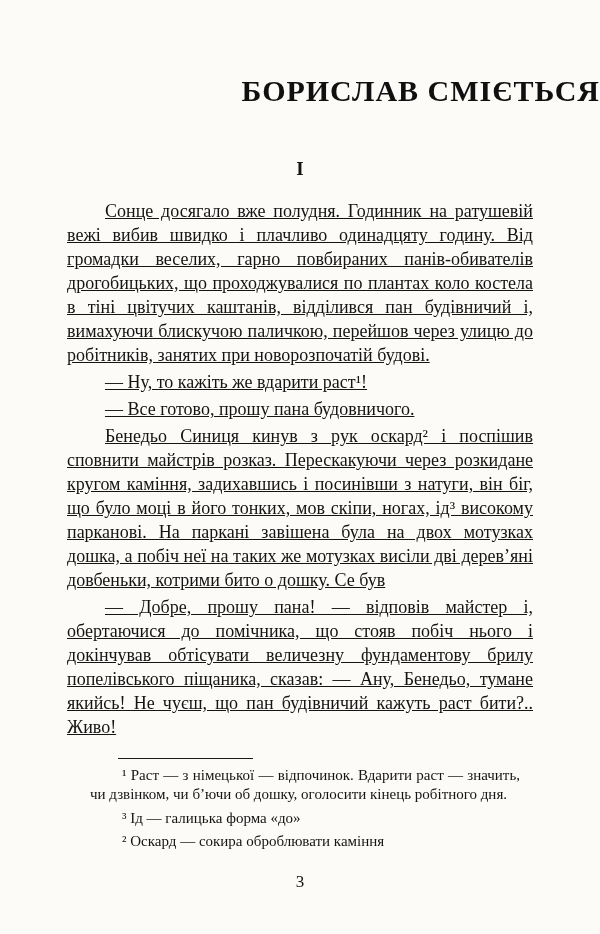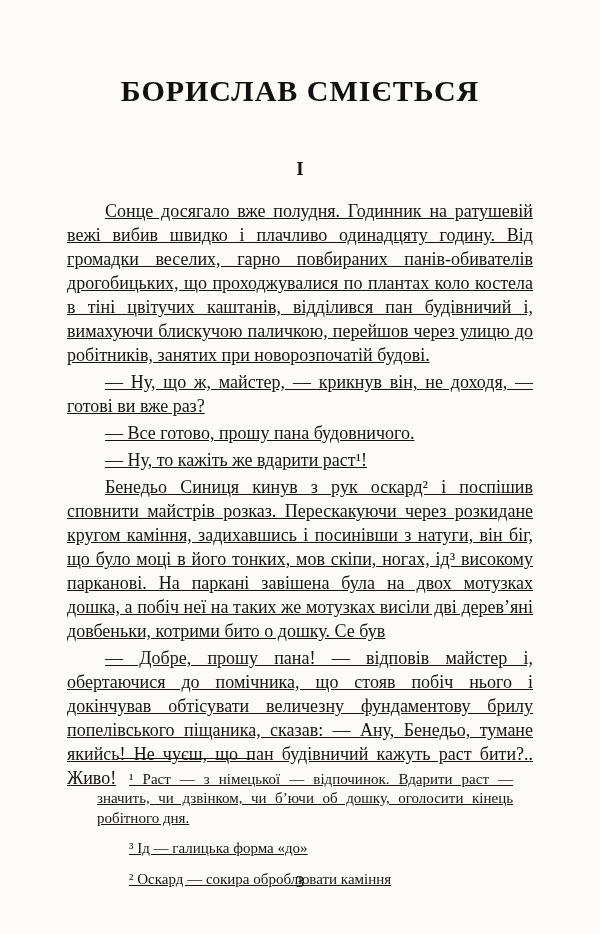--- a/index.html
+++ b/index.html
@@ -17,21 +17,21 @@
     font-family: "Liberation Serif", "DejaVu Serif", serif;
     box-sizing: border-box;
     overflow: hidden;
   }
   .title {
     margin: 0;
     position: absolute;
     top: 74px;
     left: 0;
     right: 0;
-    text-align: center;
+    text-align: right;
     font-size: 30px;
     font-weight: bold;
     letter-spacing: 1px;
     color: #101010;
   }
   .chapter {
     position: absolute;
     top: 158px;
     left: 0;
     right: 0;
@@ -67,23 +67,22 @@
     -webkit-hyphens: auto;
   }
   .footnote-rule {
     width: 135px;
     margin-left: 32px;
     border: 0;
     border-top: 1.5px solid #1a1a1a;
     margin-bottom: 7px;
   }
   .footnotes p.footnote {
-    margin: 11px;
+    margin: 4px;
     text-indent: 32px;
-    text-decoration: underline;
   }
   .page-number {
     position: absolute;
     bottom: 42px;
     left: 0;
     right: 0;
     text-align: center;
     font-size: 17px;
   }
 </style>
@@ -91,23 +90,22 @@
 <body>
 
 <div class="book-page">
 
   <h1 class="title">БОРИСЛАВ СМІЄТЬСЯ</h1>
 
   <div class="chapter">I</div>
 
   <div class="body-text">
       <p class="para">Сонце досягало вже полудня. Годинник на ратушевій вежі вибив швидко і плачливо одинадцяту годину. Від громадки веселих, гарно повбираних панів-обивателів дрогобицьких, що проходжувалися по плантах коло костела в тіні цвітучих каштанів, відділився пан будівничий і, вимахуючи блискучою паличкою, перейшов через улицю до робітників, занятих при новорозпочатій будові.</p>
-      <p class="para">— Ну, що ж, майстер, — крикнув він, не доходя, — готові ви вже раз?</p>
+      <p class="para">— Ну, то кажіть же вдарити раст¹!</p>
       <p class="para">— Все готово, прошу пана будовничого.</p>
-      <p class="para">— Ну, то кажіть же вдарити раст¹!</p>
       <p class="para">Бенедьо Синиця кинув з рук оскард² і поспішив сповнити майстрів розказ. Перескакуючи через розкидане кругом каміння, задихавшись і посинівши з натуги, він біг, що було моці в його тонких, мов скіпи, ногах, ід³ високому парканові. На паркані завішена була на двох мотузках дошка, а побіч неї на таких же мотузках висіли дві дерев’яні довбеньки, котрими бито о дошку. Се був</p>
       <p class="para">— Добре, прошу пана! — відповів майстер і, обертаючися до помічника, що стояв побіч нього і докінчував обтісувати величезну фундаментову брилу попелівського піщаника, сказав: — Ану, Бенедьо, тумане якийсь! Не чуєш, що пан будівничий кажуть раст бити?.. Живо!</p>
     </div>
 
   <div class="footnotes">
     <hr class="footnote-rule">
     <div>
         <p class="footnote">¹ Раст — з німецької — відпочинок. Вдарити раст — значить, чи дзвінком, чи б’ючи об дошку, оголосити кінець робітного дня.</p>
         <p class="footnote">³ Ід — галицька форма «до»</p>
         <p class="footnote">² Оскард — сокира оброблювати каміння</p>

